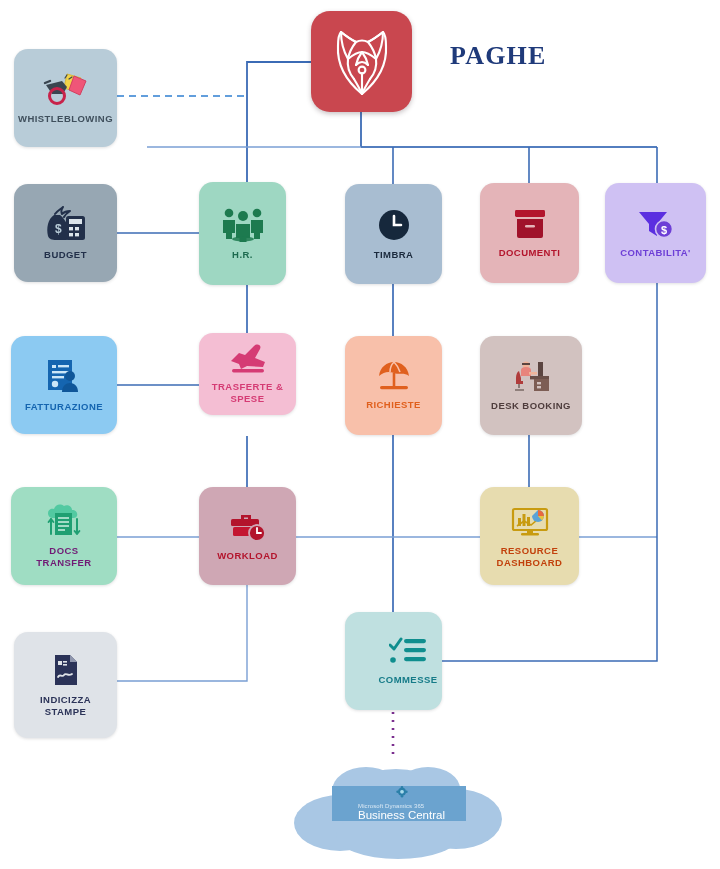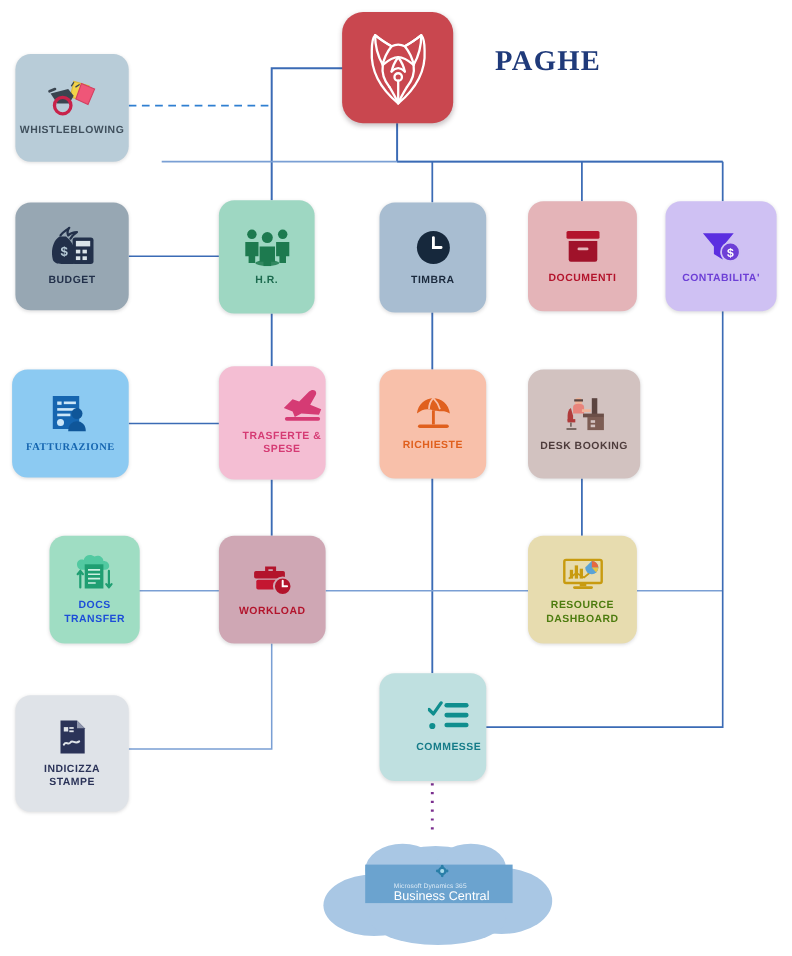--- a/index.html
+++ b/index.html
@@ -238,37 +238,37 @@
     <span class="ico">
       <svg width="38" height="32" viewBox="0 0 38 32">
         <path d="M2 4 H30 L20 16 V28 L12 23 V16 Z" fill="#5b2fe0"></path>
         <circle cx="27" cy="21" r="8.5" fill="#6d3fd6" stroke="#cfc1f3" stroke-width="1.6"></circle>
         <text x="27" y="25.5" text-anchor="middle" font-size="11" font-family="Liberation Sans, sans-serif" font-weight="bold" fill="#ffffff">$</text>
       </svg>
     </span>
     <span class="lbl">CONTABILITA'</span>
   </div>
 
-  <div class="tile" style="left:11px;top:336px;width:106px;height:98px;background:#8ccaf2;color:#1565b0;font-family:Liberation Serif, serif;">
+  <div class="tile" style="left:11px;top:336px;width:106px;height:98px;background:#8ccaf2;color:#1565b0;">
     <span class="ico">
       <svg width="38" height="36" viewBox="0 0 38 36">
         <path d="M3 2 h24 v30 H3 Z" fill="#1565b0"></path>
         <rect x="7" y="7" width="4" height="3" fill="#cbe6f8"></rect>
         <rect x="13" y="7" width="11" height="2.4" fill="#cbe6f8"></rect>
         <rect x="7" y="13" width="17" height="2.4" fill="#cbe6f8"></rect>
         <rect x="7" y="18" width="12" height="2.4" fill="#cbe6f8"></rect>
         <circle cx="10" cy="26" r="3.2" fill="#cbe6f8"></circle>
         <circle cx="25" cy="18" r="5" fill="#0f5699"></circle>
         <path d="M17 34 c0 -6 4 -9 8 -9 c4 0 8 3 8 9 Z" fill="#0f5699"></path>
       </svg>
     </span>
     <span class="lbl">FATTURAZIONE</span>
   </div>
 
-  <div class="tile" style="left:199px;top:333px;width:97px;height:103px;background:#f4bed3;color:#d53b74;align-items:flex-end;">
+  <div class="tile" style="left:199px;top:333px;width:97px;height:82px;background:#f4bed3;color:#d53b74;">
     <span class="ico">
       <svg width="42" height="30" viewBox="0 0 42 30">
         <path d="M4 17 L12 9 L18 11 L27 2 C30 -1 35 1 33 5 L28 14 L38 18
                  L36 23 L20 22 L14 25 L12 20 Z" fill="#d53b74"></path>
         <rect x="5" y="25" width="32" height="3.4" rx="1.7" fill="#d53b74"></rect>
       </svg>
     </span>
     <span class="lbl">TRASFERTE &amp;
 SPESE</span>
   </div>
@@ -300,21 +300,21 @@
         <path d="M9 25 v4 M5 31 h9" stroke="#7a6a64" stroke-width="1.6" fill="none"></path>
         <rect x="20" y="17" width="19" height="3.4" fill="#6b4f48"></rect>
         <rect x="24" y="20" width="15" height="12" fill="#7d5d54"></rect>
         <rect x="27" y="23" width="4" height="2.4" fill="#d2c2c0"></rect>
         <rect x="27" y="27" width="4" height="2.4" fill="#d2c2c0"></rect>
       </svg>
     </span>
     <span class="lbl">DESK BOOKING</span>
   </div>
 
-  <div class="tile" style="left:11px;top:487px;width:82px;height:98px;background:#9fddc3;color:#1d4ed8;margin-left:34px;">
+  <div class="tile" style="left:11px;top:487px;width:106px;height:98px;background:#9fddc3;color:#701a75;">
     <span class="ico">
       <svg width="42" height="34" viewBox="0 0 42 34">
         <path d="M10 14 C7 14 5 12 5 9 C5 6 8 4 11 5 C12 1 17 -1 21 2
                  C24 0 29 2 29 6 C33 6 35 9 34 12 C33 14 31 14 29 14 Z" fill="#52c9a1"></path>
         <rect x="12" y="9" width="17" height="22" fill="#1f9f72"></rect>
         <g stroke="#cdf0e2" stroke-width="1.5">
           <path d="M15 14 h11 M15 18 h11 M15 22 h11 M15 26 h7"></path>
         </g>
         <path d="M8 30 V15 M8 15 L5.6 18 M8 15 L10.4 18" stroke="#1f9f72" stroke-width="2" fill="none" stroke-linecap="round"></path>
         <path d="M34 15 V30 M34 30 L31.6 27 M34 30 L36.4 27" stroke="#1f9f72" stroke-width="2" fill="none" stroke-linecap="round"></path>
@@ -330,21 +330,21 @@
         <path d="M13 4 h10 v4 h-3 V6.6 h-4 V8 h-3 Z" fill="#b3142c"></path>
         <rect x="3" y="8" width="28" height="7" rx="1.6" fill="#b3142c"></rect>
         <rect x="5" y="16" width="19" height="9" rx="1.6" fill="#c41631"></rect>
         <circle cx="29" cy="22" r="8" fill="#b3142c" stroke="#cfa7b4" stroke-width="1.8"></circle>
         <path d="M29 17 V22 H33" stroke="#ffffff" stroke-width="1.8" stroke-linecap="round" fill="none"></path>
       </svg>
     </span>
     <span class="lbl">WORKLOAD</span>
   </div>
 
-  <div class="tile" style="left:480px;top:487px;width:99px;height:98px;background:#e7dcaf;color:#4d7c0f;">
+  <div class="tile" style="left:480px;top:487px;width:99px;height:98px;background:#e7dcaf;color:#c2410c;">
     <span class="ico">
       <svg width="42" height="34" viewBox="0 0 42 34">
         <rect x="4" y="5" width="34" height="21" rx="1.6" fill="none" stroke="#c89b10" stroke-width="2.2"></rect>
         <rect x="9" y="14" width="3" height="8" fill="#c89b10"></rect>
         <rect x="13.5" y="10" width="3" height="12" fill="#c89b10"></rect>
         <rect x="18" y="13" width="3" height="9" fill="#c89b10"></rect>
         <path d="M8 22 L15 17 L22 21 L34 11" stroke="#c89b10" stroke-width="1.6" fill="none"></path>
         <path d="M29 6 a6 6 0 1 1 -6 6 Z" fill="#5aa3d6"></path>
         <path d="M29 6 a6 6 0 0 1 6 6 L29 12 Z" fill="#e8693f"></path>
         <path d="M29 12 L35 12 a6 6 0 0 1 -2 4.4 Z" fill="#e8c43f"></path>

